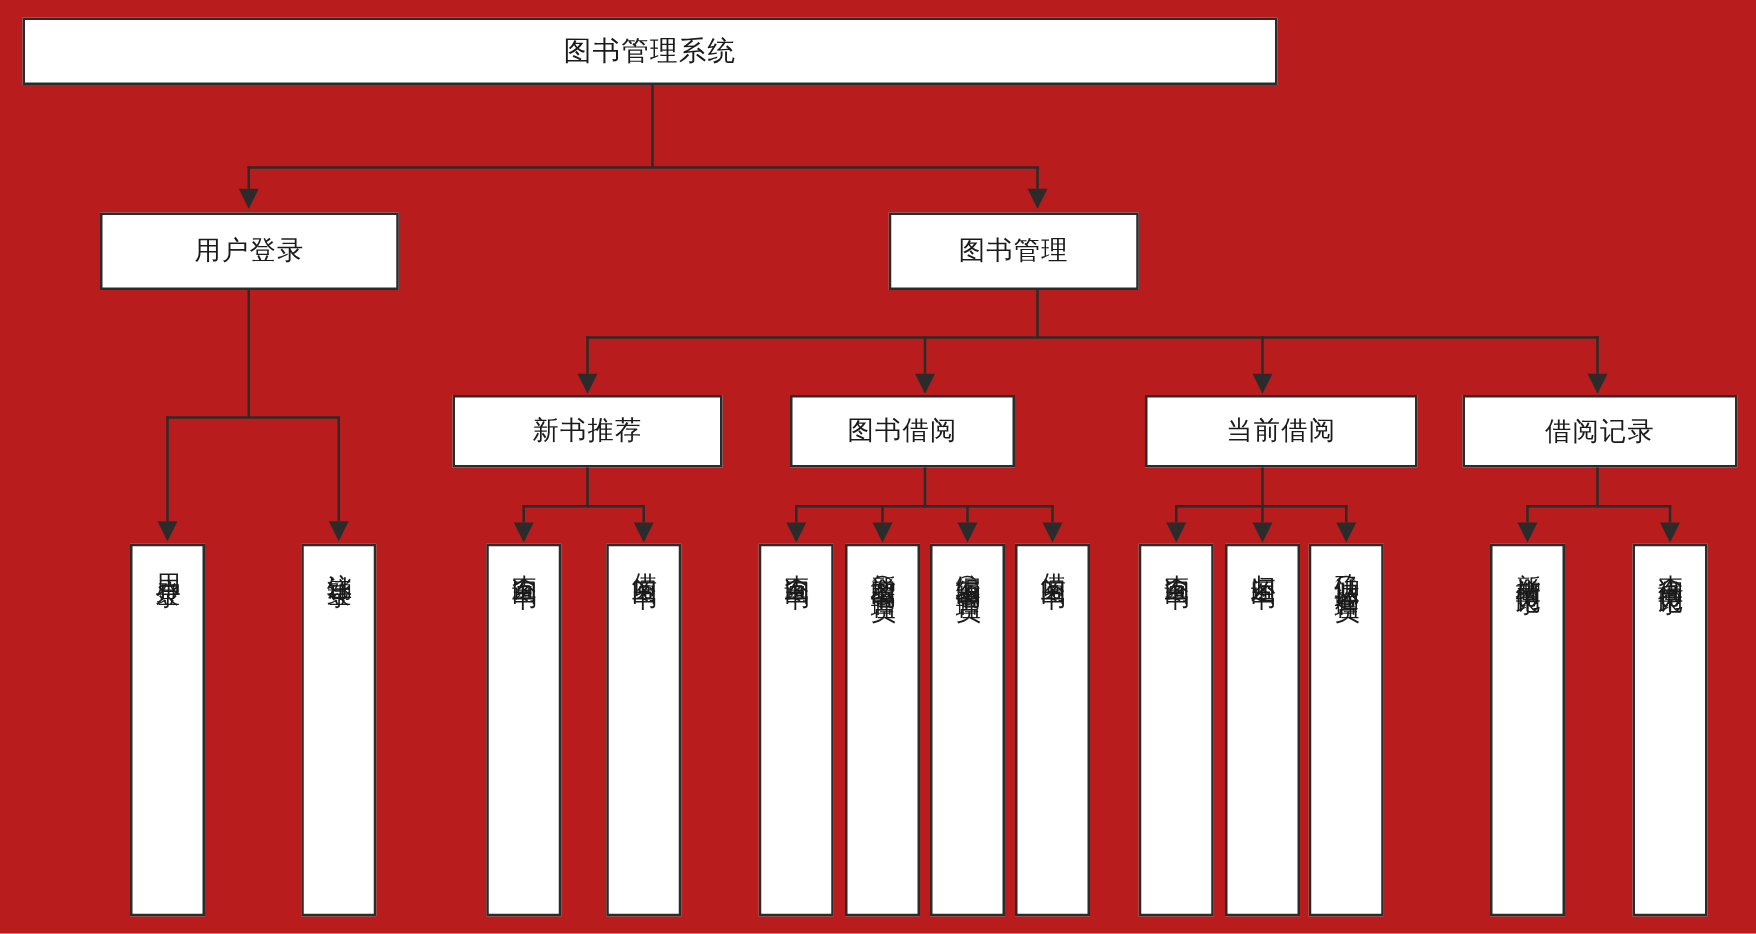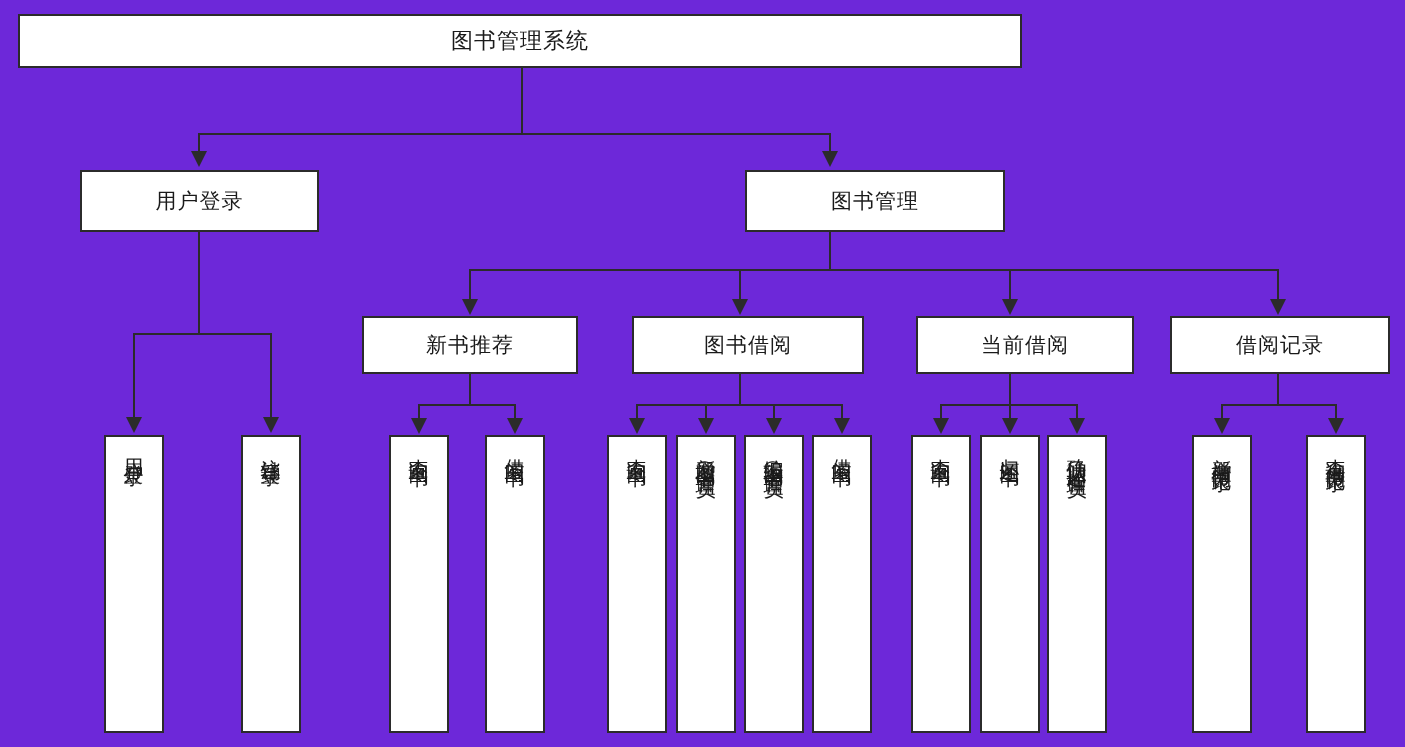--- a/index.html
+++ b/index.html
@@ -8,21 +8,21 @@
     padding: 0;
     background: #ffffff;
   }
   body {
     font-family: "Liberation Sans", "DejaVu Sans", sans-serif;
   }
   #diagram {
     position: relative;
     width: 1405px;
     height: 747px;
-    background: #6d28d9;
+    background: #b91c1c;
     overflow: hidden;
   }
 
   
   .node {
     position: absolute;
     box-sizing: border-box;
     border: 2px solid #2b2b2b;
     background: #ffffff;
     display: flex;
@@ -103,21 +103,21 @@
   <div class="hline" style="left:198px; top:133px; width:633px;"></div>
   <div class="vline" style="left:198px; top:133px; height:18px;"></div>
   <div class="arrow" style="left:191px; top:151px;"></div>
   <div class="vline" style="left:829px; top:133px; height:18px;"></div>
   <div class="arrow" style="left:822px; top:151px;"></div>
 
   <div class="node mid" style="left:80px; top:170px; width:239px; height:62px;">
     <span class="node-label">用户登录</span>
   </div>
 
-  <div class="node mid" style="left:711px; top:170px; width:260px; height:62px;margin-left:34px;">
+  <div class="node mid" style="left:711px; top:170px; width:200px; height:62px;">
     <span class="node-label">图书管理</span>
   </div>
 
   <div class="vline" style="left:198px; top:232px; height:102px;"></div>
   <div class="hline" style="left:133px; top:333px; width:139px;"></div>
   <div class="vline" style="left:133px; top:333px; height:84px;"></div>
   <div class="arrow" style="left:126px; top:417px;"></div>
   <div class="vline" style="left:270px; top:333px; height:84px;"></div>
   <div class="arrow" style="left:263px; top:417px;"></div>
 
@@ -128,21 +128,21 @@
   <div class="vline" style="left:739px; top:269px; height:30px;"></div>
   <div class="arrow" style="left:732px; top:299px;"></div>
   <div class="vline" style="left:1009px; top:269px; height:30px;"></div>
   <div class="arrow" style="left:1002px; top:299px;"></div>
   <div class="vline" style="left:1277px; top:269px; height:30px;"></div>
   <div class="arrow" style="left:1270px; top:299px;"></div>
 
   <div class="node mid" style="left:362px; top:316px; width:216px; height:58px;">
     <span class="node-label">新书推荐</span>
   </div>
-  <div class="node mid" style="left:632px; top:316px; width:232px; height:58px;">
+  <div class="node mid" style="left:632px; top:316px; width:180px; height:58px;">
     <span class="node-label">图书借阅</span>
   </div>
   <div class="node mid" style="left:900px; top:316px; width:218px; height:58px;margin-left:16px;">
     <span class="node-label">当前借阅</span>
   </div>
   <div class="node mid" style="left:1170px; top:316px; width:220px; height:58px;font-family:Liberation Serif, serif;">
     <span class="node-label">借阅记录</span>
   </div>
 
   <div class="vline" style="left:469px; top:374px; height:32px;"></div>

